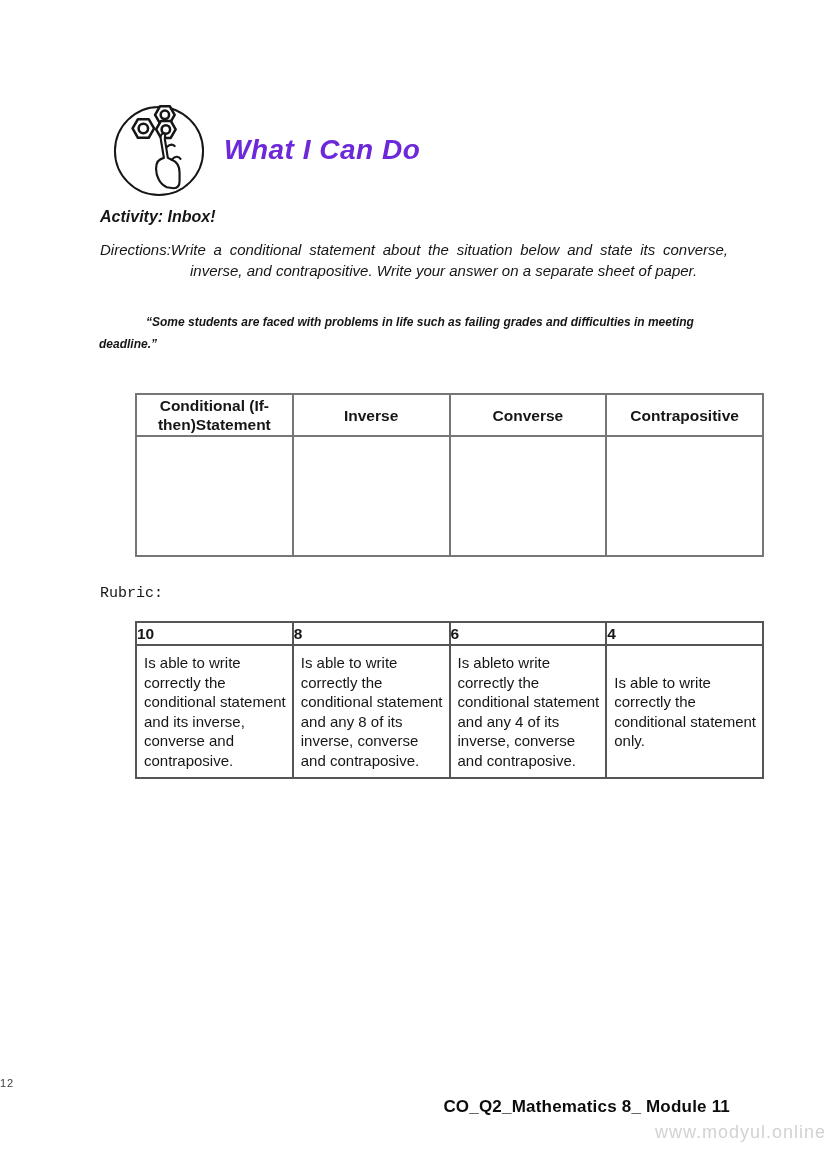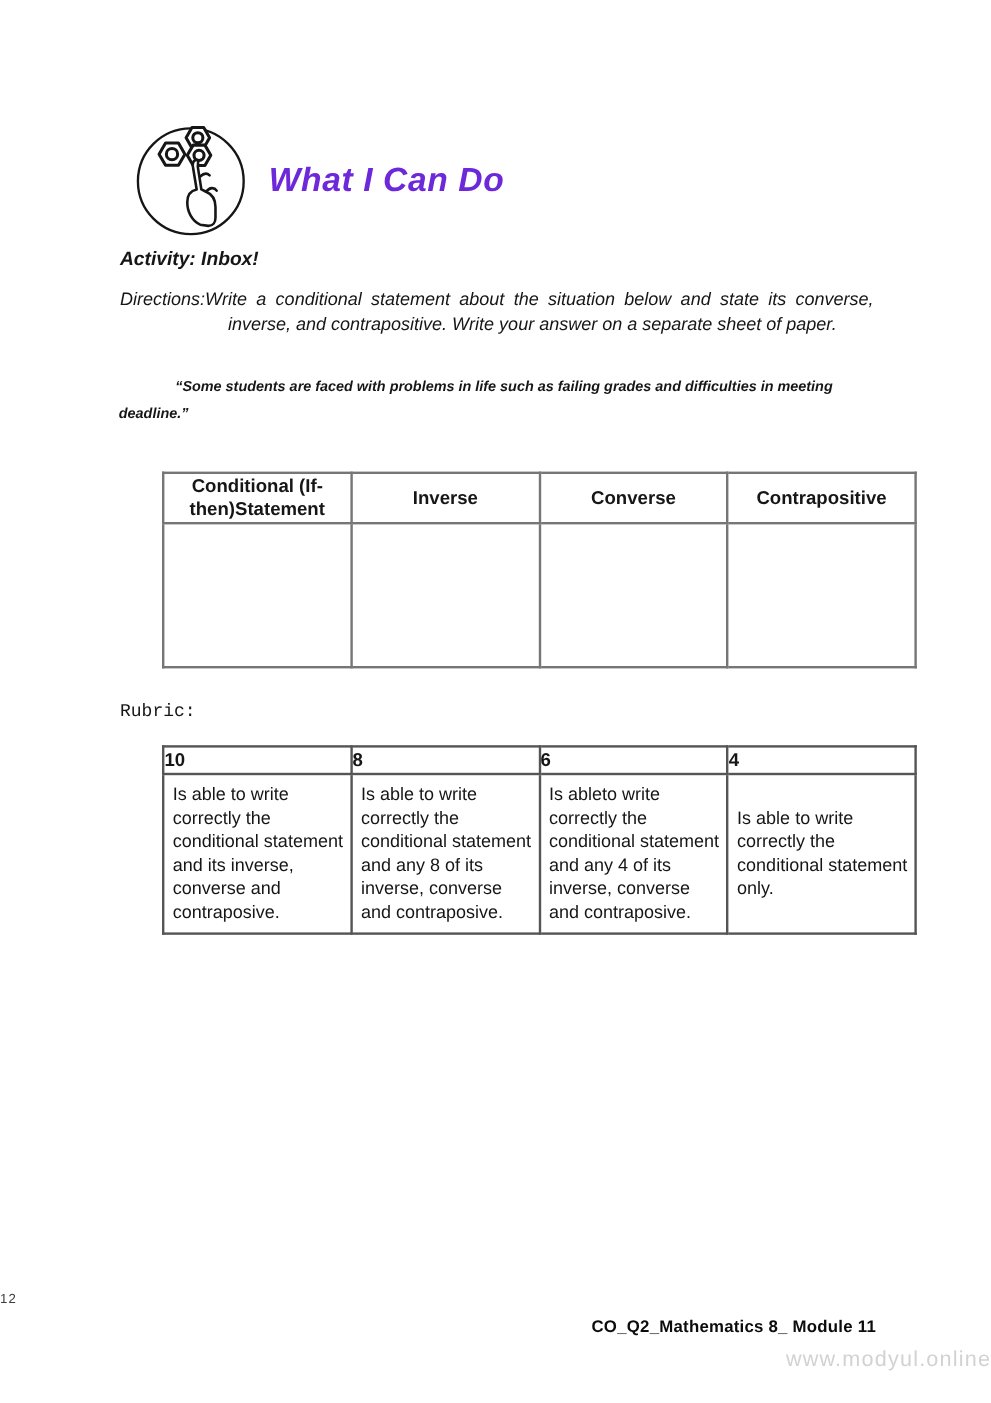--- a/index.html
+++ b/index.html
@@ -62,21 +62,21 @@
     padding: 2px 5px 2px 7px; white-space: pre-wrap;
   }
 
   
   .page-number {
     position: absolute; top: 1077px; left: 0; width: 100%;
     text-align: left; font-size: 11px; color: #3c3c3c; letter-spacing: 1px;
   }
   .module-label {
     position: absolute; top: 1097px; right: 96px;
-    font-size: 14px; font-weight: bold; letter-spacing: .2px; color: #0c0c0c;
+    font-size: 17px; font-weight: bold; letter-spacing: .2px; color: #0c0c0c;
   }
   .watermark {
     position: absolute; top: 1122px; left: 0; width: 100%;
     text-align: right; font-size: 18px; color: #d2d2d2; letter-spacing: 1px;
   }
 </style>
 </head>
 <body>
 
 <div class="page">

